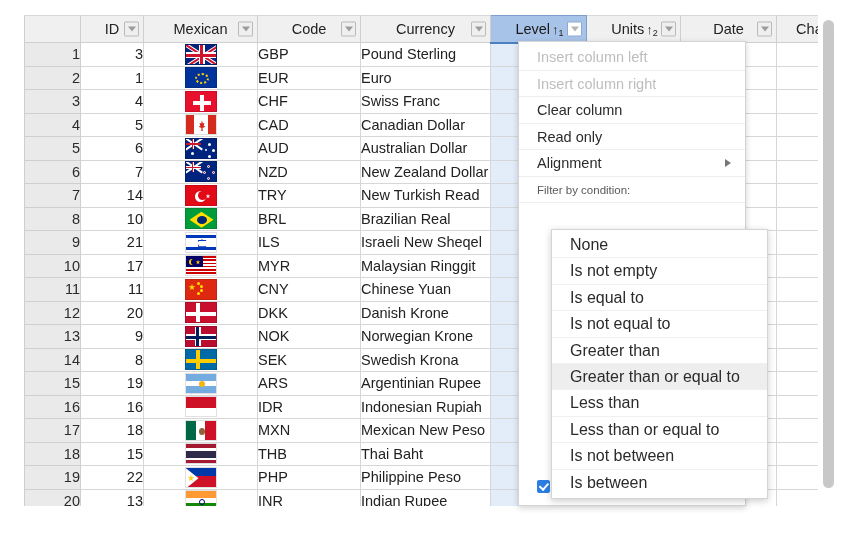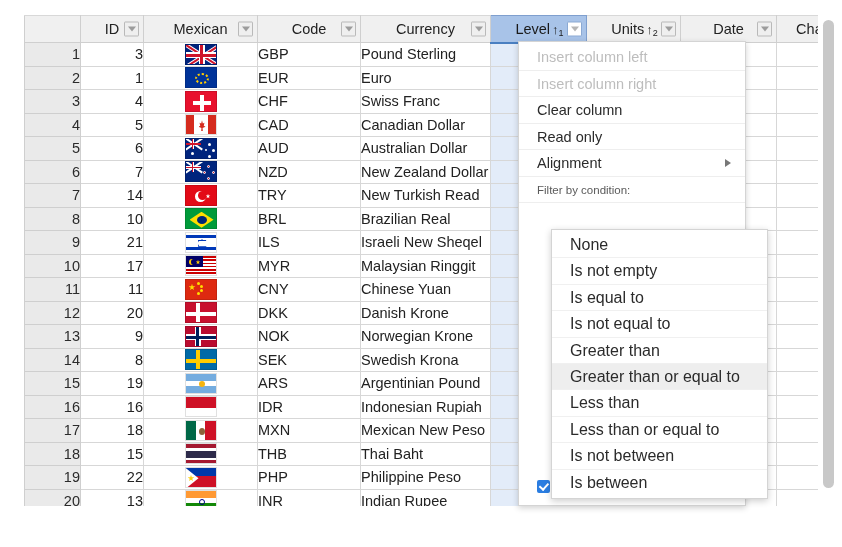--- a/index.html
+++ b/index.html
@@ -543,21 +543,21 @@
             <td class="level">8.52</td>
             <td class="num"></td>
             <td class="txt"></td>
             <td class="change pos">0.16%</td>
           </tr>
           <tr>
             <td class="rownum">15</td>
             <td class="num">19</td>
             <td class="ctr"><span class="flag f-ars" title="Argentina"><i class="t"></i><i class="b"></i><i class="s"></i></span></td>
             <td class="txt">ARS</td>
-            <td class="txt">Argentinian Pound</td>
+            <td class="txt">Argentinian Rupee</td>
             <td class="level">9.25</td>
             <td class="num"></td>
             <td class="txt"></td>
             <td class="change pos">0.11%</td>
           </tr>
           <tr>
             <td class="rownum">16</td>
             <td class="num">16</td>
             <td class="ctr"><span class="flag f-idr" title="Indonesia"><i class="t"></i></span></td>
             <td class="txt">IDR</td>

